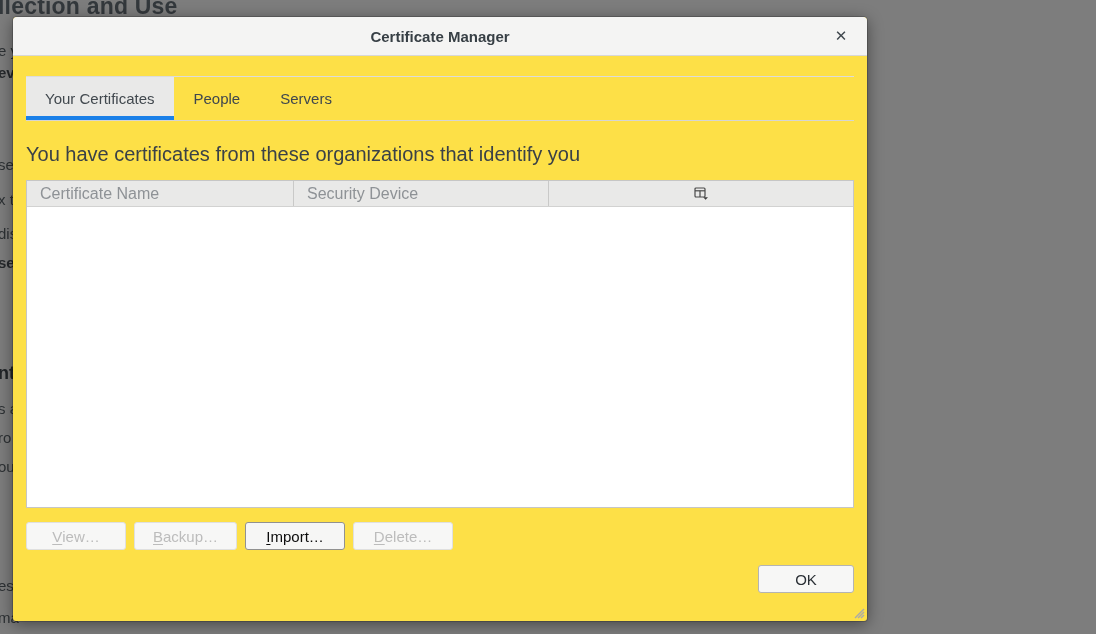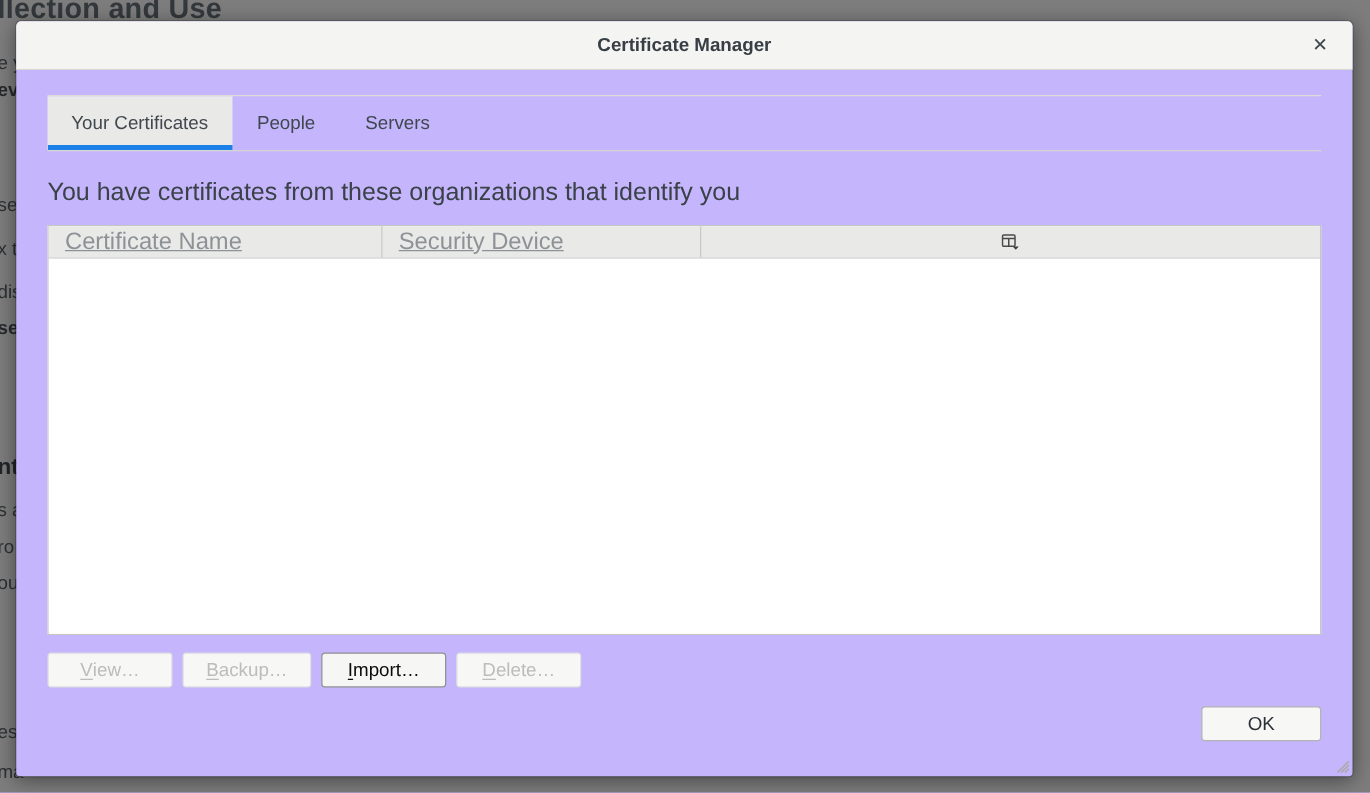--- a/index.html
+++ b/index.html
@@ -23,39 +23,39 @@
   .f6 { top:254px; font-weight:700; color:#26292c; }
   .f7 { top:363px; font-size:18px; font-weight:700; color:#222528; }
   .f8 { top:400px; }
   .f9 { top:429px; }
   .f10{ top:458px; }
   .f11{ top:577px; }
   .f12{ top:609px; }
 
   
   .dialog {
-    position:absolute; left:13px; top:17px; width:1069px; height:604px;
-    background:#c4b5fd; border-radius:4px 4px 3px 3px;
+    position:absolute; left:13px; top:17px; width:854px; height:604px;
+    background:#fde047; border-radius:4px 4px 3px 3px;
     box-shadow:0 3px 16px rgba(0,0,0,.45), 0 0 0 1px rgba(0,0,0,.18);
     display:flex; flex-direction:column;
   }
   .titlebar {
     position:relative; height:39px; flex:0 0 39px;
     background:#f4f4f3; border-bottom:1px solid #d8d8d7;
     border-radius:4px 4px 0 0;
     display:flex; align-items:center; justify-content:center;
   }
   .title { font-size:15px; font-weight:700; color:#373f45; }
   .close-btn {
     position:absolute; right:12px; top:5px; width:28px; height:28px;
     display:flex; align-items:center; justify-content:center;
     border-radius:4px; cursor:default; color:#3f474d; font-size:15px;
   }
 
-  .content { flex:1; padding:0 25px; display:flex; flex-direction:column; }
+  .content { flex:1; padding:0 13px; display:flex; flex-direction:column; }
 
   
   .tabstrip {
     margin-top:20px; height:45px; flex:0 0 45px;
     border-top:1px solid #dcdcdb; border-bottom:1px solid #d5d5d4;
     display:flex; align-items:stretch;
   }
   .tab {
     display:flex; align-items:center; padding:0 20px;
     font-size:15px; color:#3f474e;
@@ -73,21 +73,21 @@
     margin-top:17px; height:328px; flex:0 0 328px;
     border:1px solid #c6c6c5; background:#fff;
     display:flex; flex-direction:column;
   }
   .thead {
     height:26px; flex:0 0 26px; background:#e9e9e8;
     border-bottom:1px solid #d2d2d1; display:flex; align-items:stretch;
   }
   .th {
     display:flex; align-items:center; padding-left:13px;
-    font-size:19px; color:#8e9296; overflow:hidden; white-space:nowrap;text-decoration:underline;
+    font-size:16px; color:#8e9296; overflow:hidden; white-space:nowrap;
   }
   .th + .th { border-left:1px solid #c9c9c8; }
   .th.c1 { width:266px; } .th.c2 { width:255px; } .th.c3 { width:245px; } .th.c4 { width:225px; }
   .th.cicon { flex:1; justify-content:center; padding-left:0; }
   .tbody { flex:1; background:#fff; }
 
   
   .btn-row { margin-top:14px; display:flex; gap:8px; }
   .btn {
     height:28px; min-width:100px; padding:0 18px;

